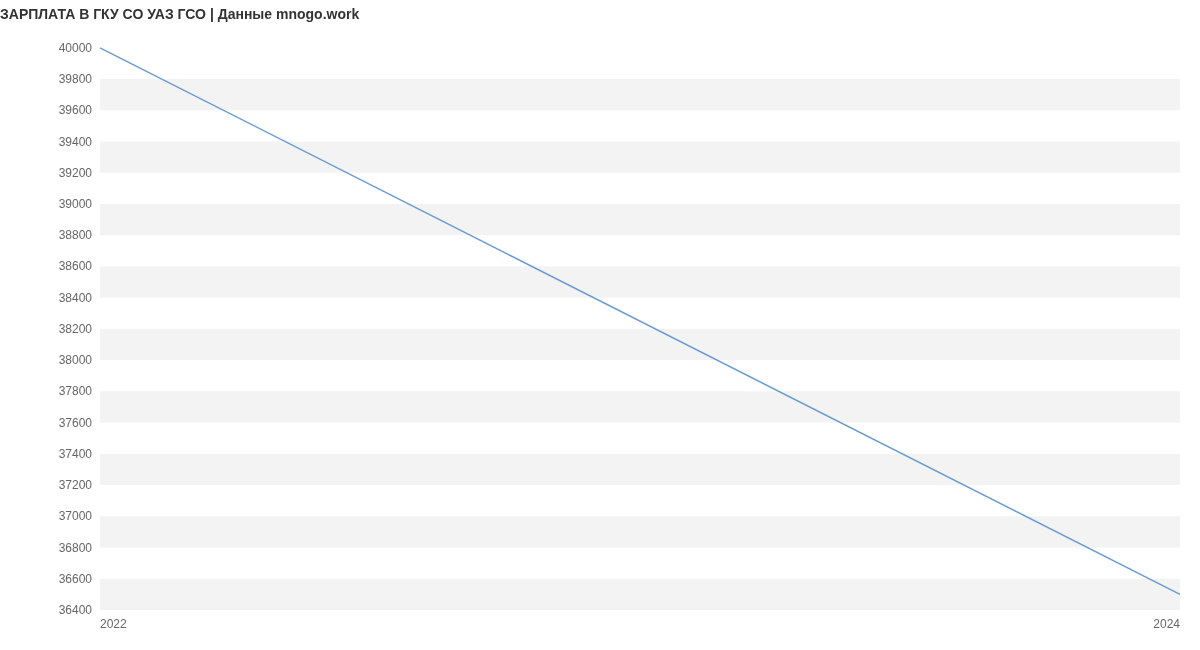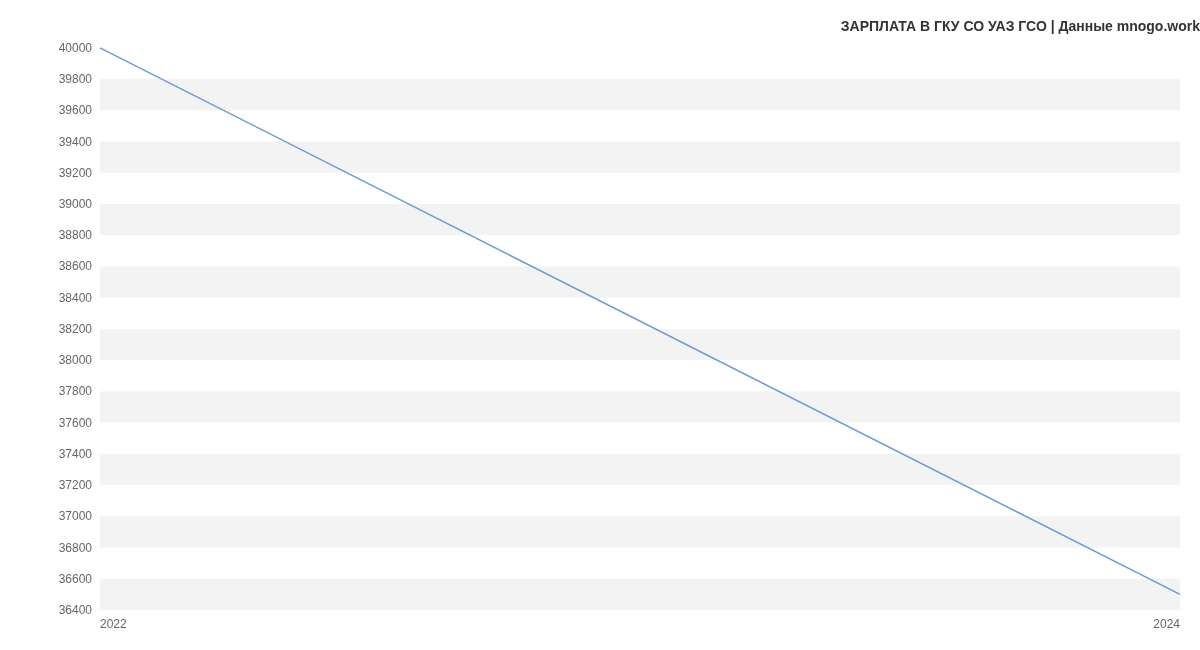--- a/index.html
+++ b/index.html
@@ -14,25 +14,24 @@
   .chart-wrap {
     position: relative;
     width: 1200px;
     height: 650px;
   }
   .title {
     position: absolute;
     top: 6px;
     left: 0;
     width: 100%;
-    text-align: right;
+    text-align: left;
     font-size: 14px;
     font-weight: bold;
     color: #333;
-    margin-top: 12px;
   }
   svg { display: block; }
   .grid-band { fill: #f3f3f3; }
   .axis-text {
     font-size: 12px;
     fill: #666;
     font-family: Arial, Helvetica, sans-serif;
   }
   .data-line {
     fill: none;

